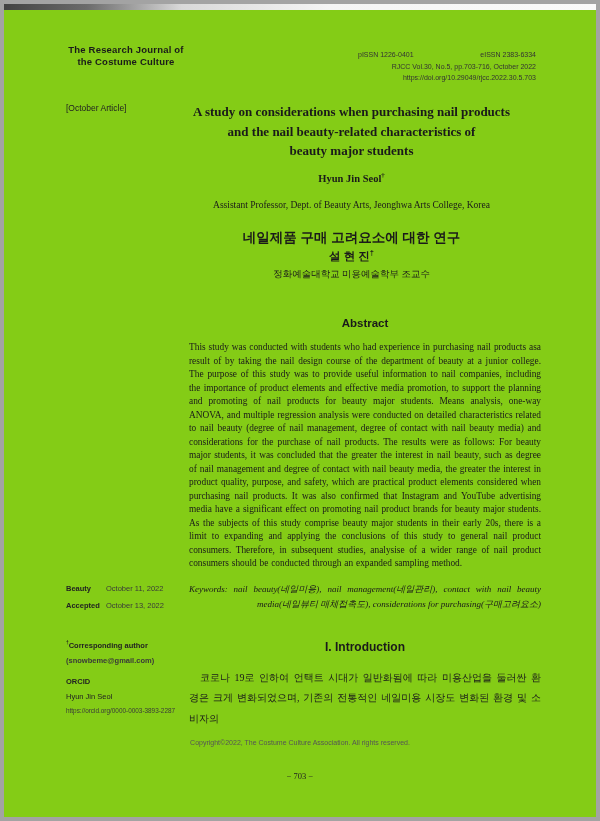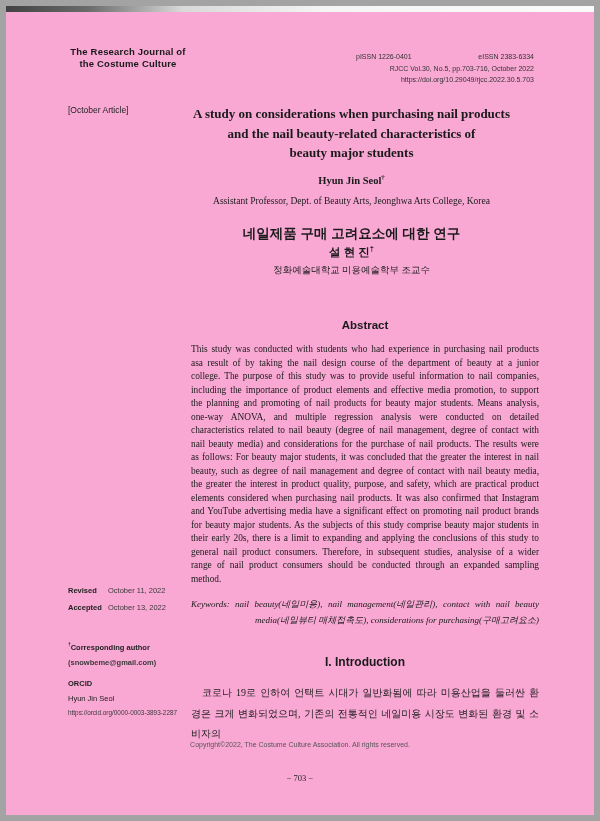--- a/index.html
+++ b/index.html
@@ -1,22 +1,22 @@
 <!DOCTYPE html>
 <html><head>
 <meta charset="utf-8">
 <style>
   html, body { margin: 0; padding: 0; background: #ffffff; }
   .page {
     position: relative;
     width: 600px;
     height: 821px;
-    background: #f9a8d4;
+    background: #84cc16;
     box-sizing: border-box;
-    border: 6px solid #a3a3a3;
+    border: 4px solid #a3a3a3;
     overflow: hidden;
     color: #1a1a1a;
   }
   .page::before {
     content: "";
     position: absolute;
     top: 0; left: 0; right: 0;
     height: 6px;
     background: linear-gradient(to right, #424242 0%, #6b6b6b 14%, #d9d9d9 30%, #f5f5f5 55%, #fafafa 100%);
   }
@@ -39,21 +39,21 @@
     position: absolute; left: 62px; top: 99px;
     font-size: 8.5px; color: #222;
   }
 
   .title-block {
     position: absolute; left: 158px; right: 55px; top: 98px;
     text-align: center;
   }
   .title-en { font-weight: bold; font-size: 13px; line-height: 19.5px; }
   .author-en { margin-top: 10px; font-weight: bold; font-size: 10.5px; }
-  .affil-en { margin-top: 11px; font-size: 9.5px; }
+  .affil-en { margin-top: 17px; font-size: 9.5px; }
   .title-ko { margin-top: 17px; font-weight: bold; font-size: 13.5px; line-height: 21px; }
   .author-ko { font-weight: bold; font-size: 11.5px; }
   .affil-ko { margin-top: 4px; font-size: 9.5px; }
   sup.dagger { font-size: 65%; vertical-align: super; }
 
   .main-col {
     position: absolute; left: 185px; right: 55px; top: 313px;
   }
   .abstract-heading { text-align: center; font-weight: bold; font-size: 11.5px; }
   .abstract-body {
@@ -136,21 +136,21 @@
     <div class="keywords serif">
       <div class="keywords-l1">Keywords: nail beauty(네일미용), nail management(네일관리), contact with nail beauty</div>
       <div class="keywords-l2">media(네일뷰티 매체접촉도), considerations for purchasing(구매고려요소)</div>
     </div>
     <div class="intro-heading sans">I. Introduction</div>
     <div class="intro-para serif">코로나 19로 인하여 언택트 시대가 일반화됨에 따라 미용산업을 둘러싼 환경은 크게 변화되었으며, 기존의 전통적인 네일미용 시장도 변화된 환경 및 소비자의</div>
   </div>
 
   <div class="sidebar sidebar-dates sans">
     <div class="date-row">
-      <span class="date-label">Revised</span>
+      <span class="date-label">Beauty</span>
       <span class="date-value">October 11, 2022</span>
     </div>
     <div class="date-row">
       <span class="date-label">Accepted</span>
       <span class="date-value">October 13, 2022</span>
     </div>
   </div>
 
   <div class="sidebar sidebar-corr sans">
     <div class="corr-label"><sup class="dagger">†</sup><span>Corresponding author</span></div>

